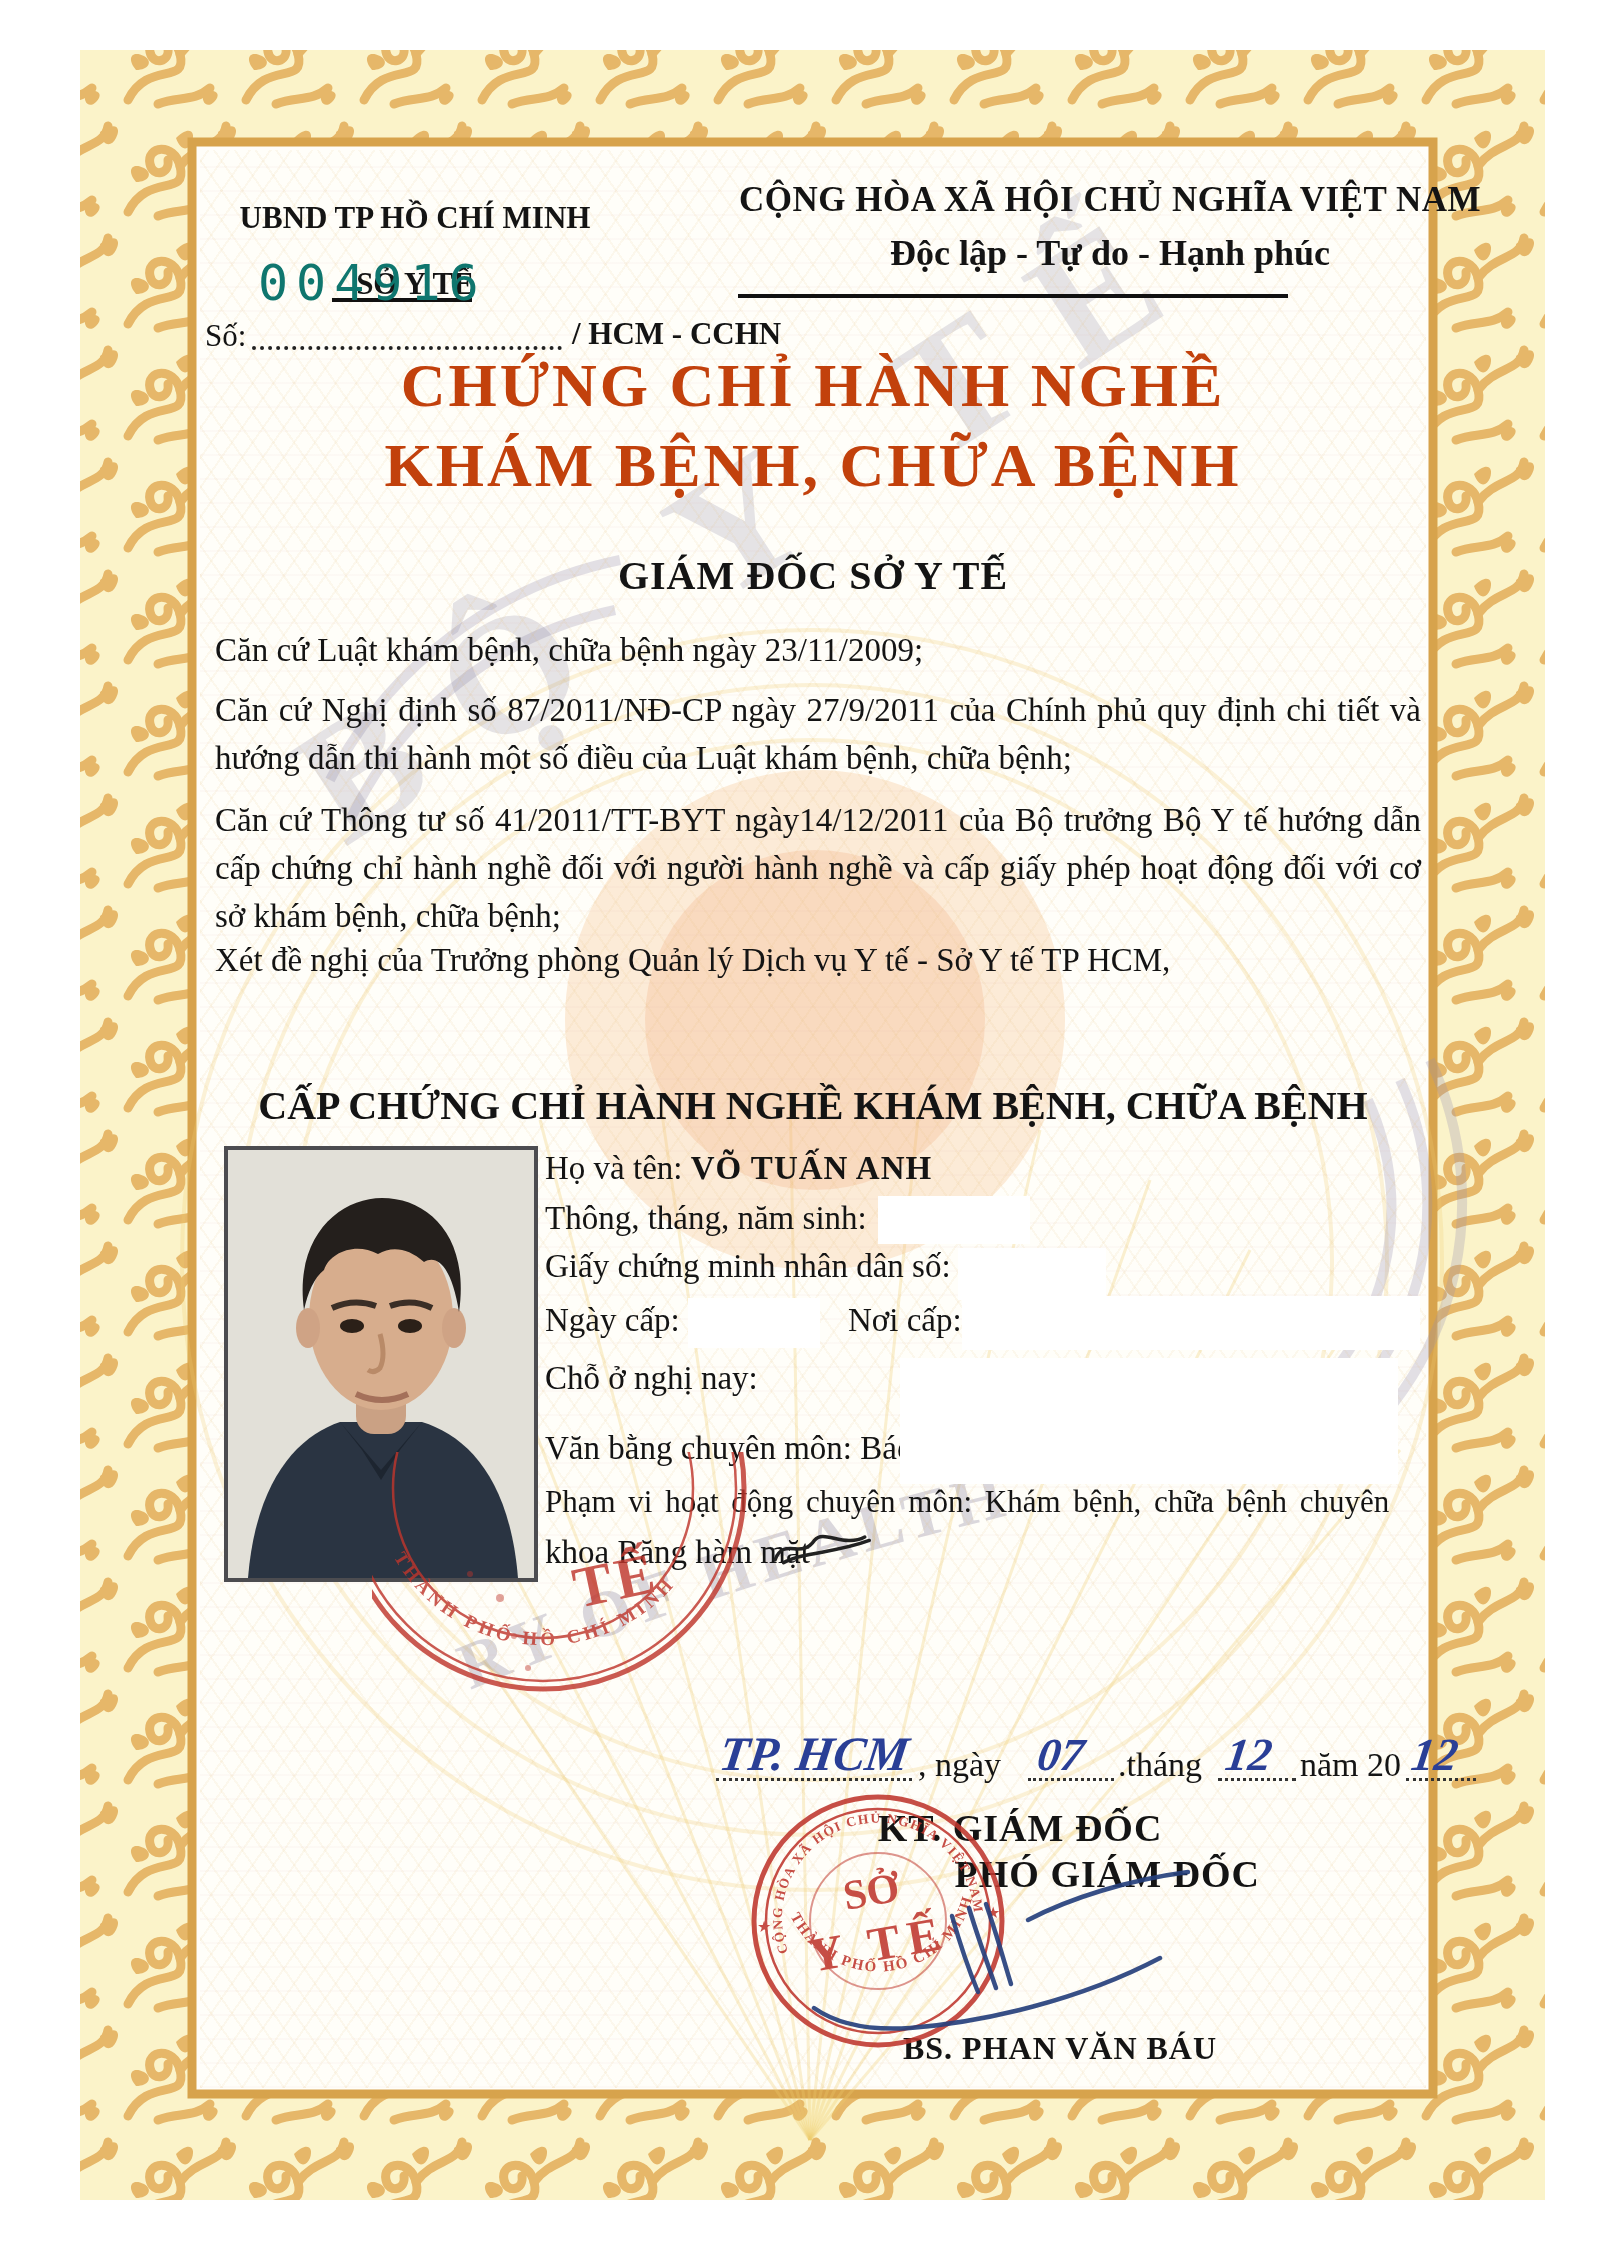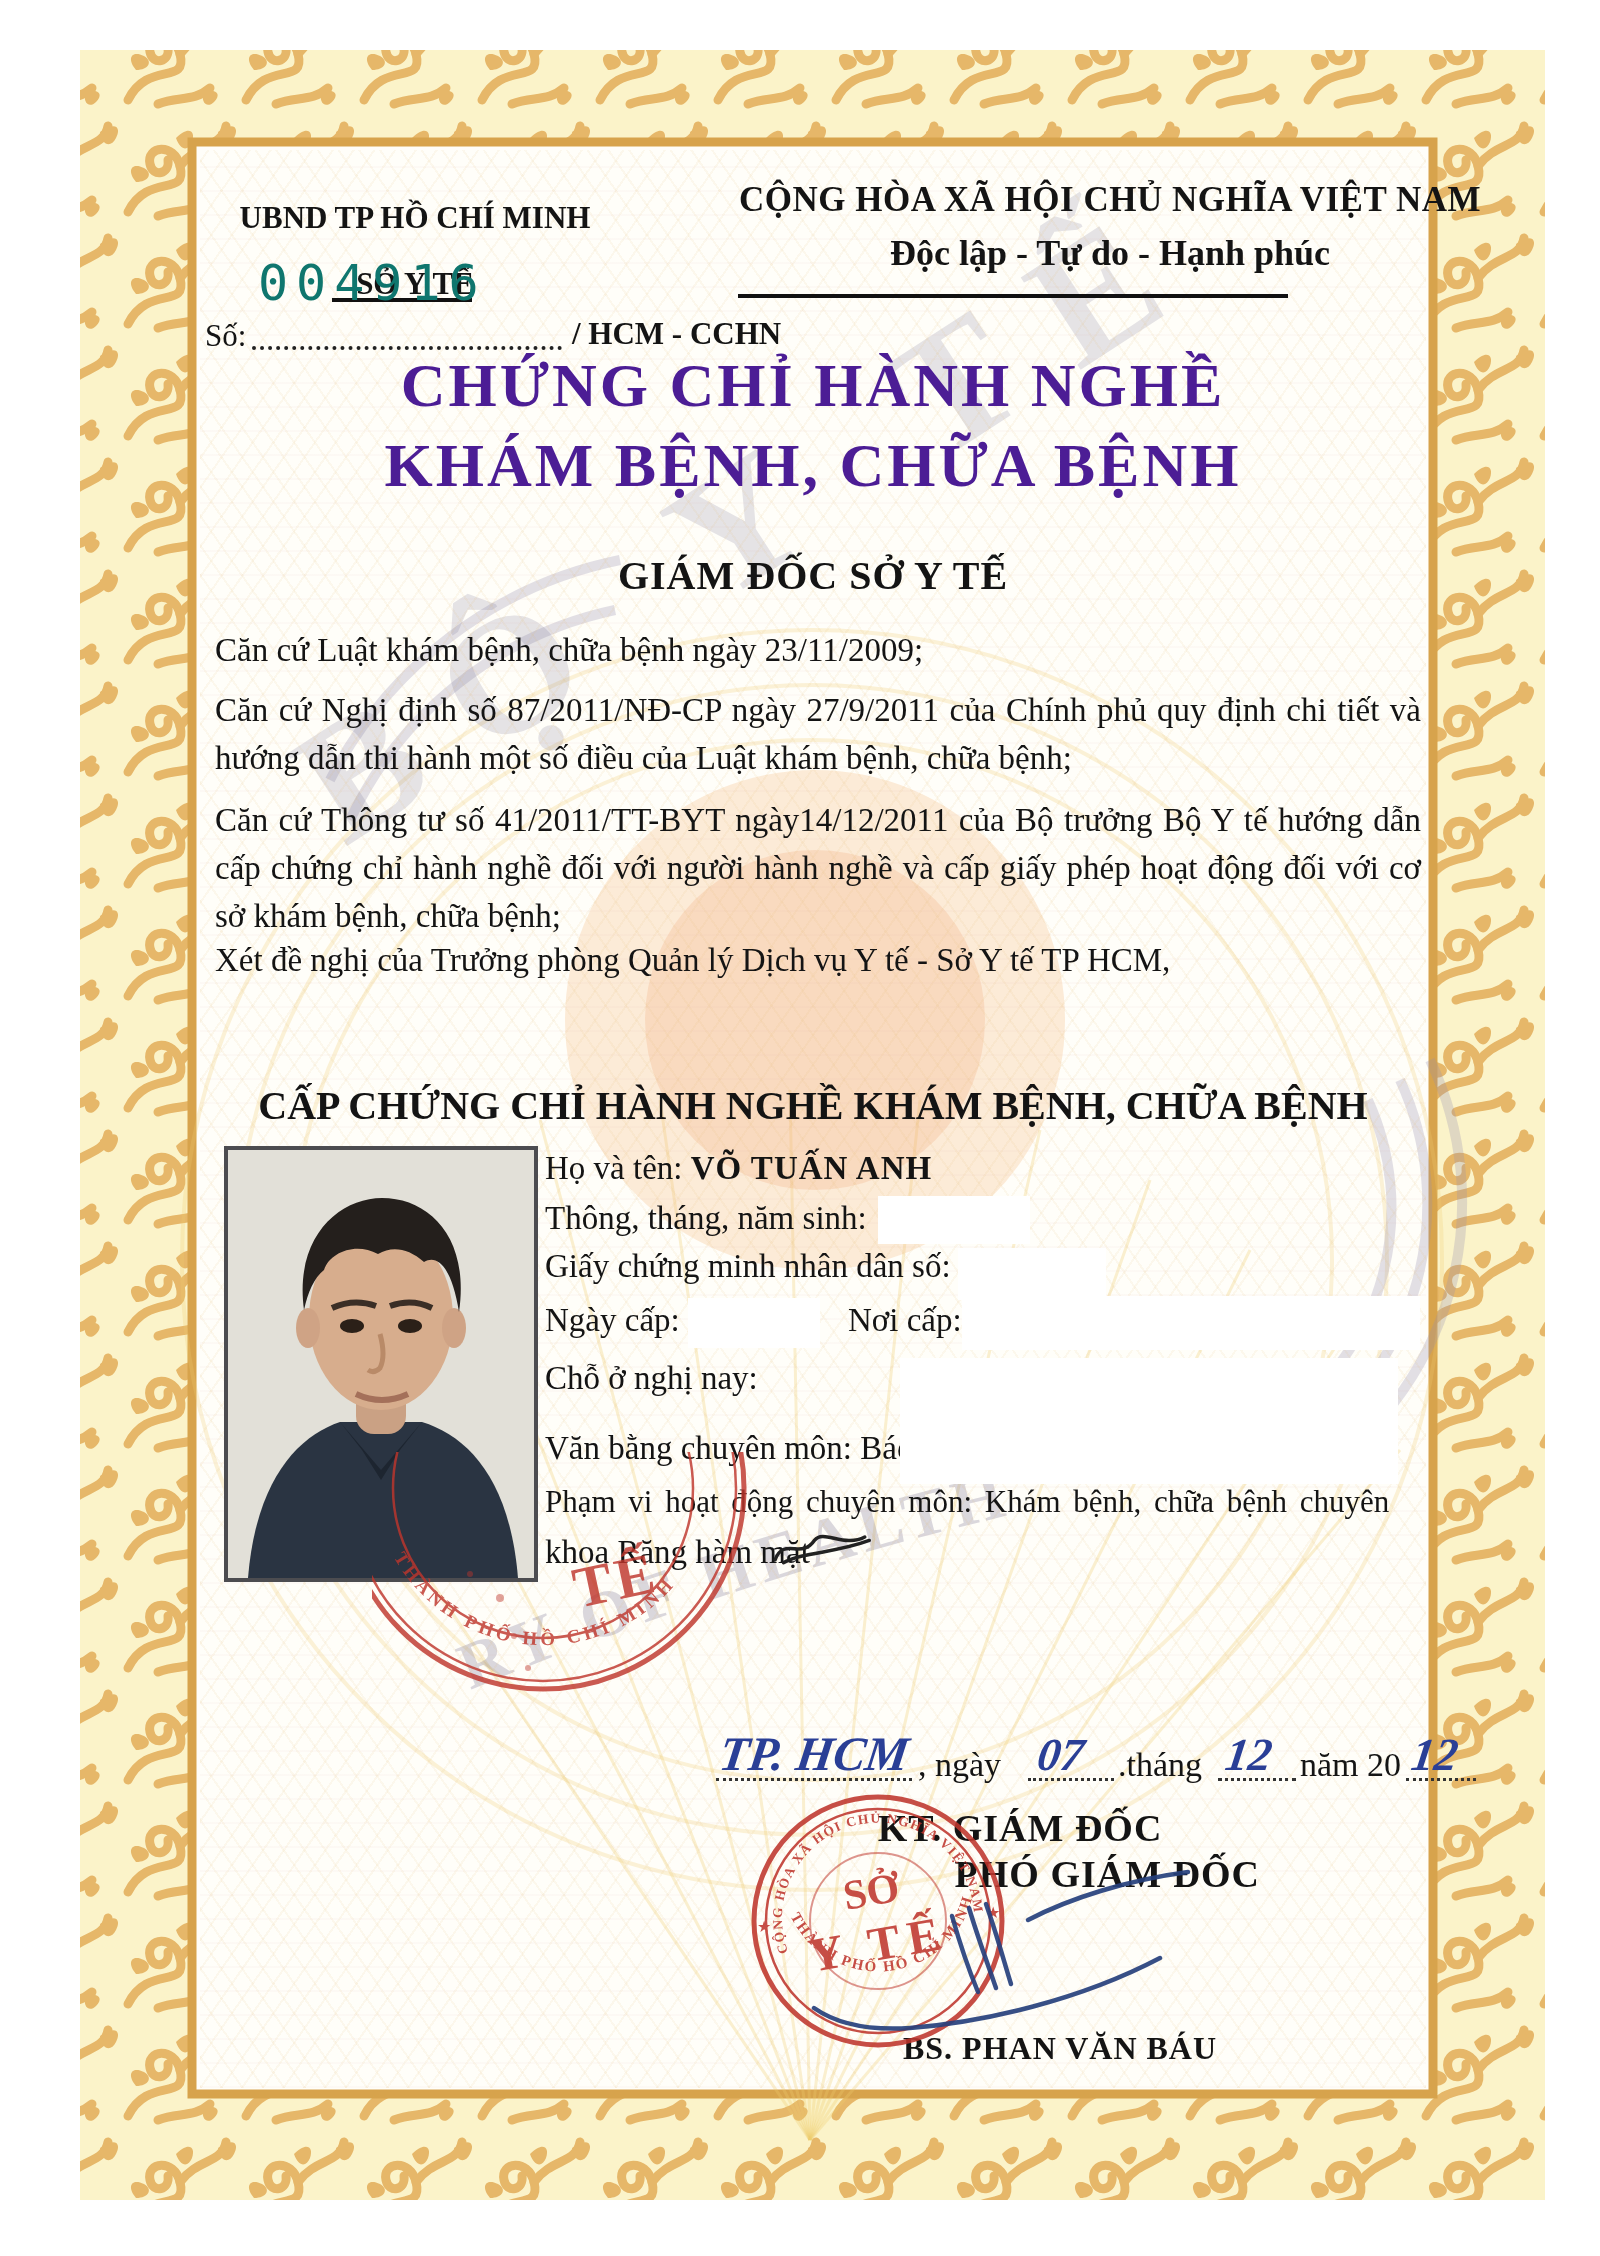--- a/index.html
+++ b/index.html
@@ -19,21 +19,21 @@
   .hdr-left .l2{font-size:31px;font-weight:bold;margin-top:30px;}
   .hdr-rule-l{left:132px;top:148px;width:140px;height:4px;background:#111;}
   .hdr-right{left:520px;top:30px;width:780px;}
   .hdr-right .l1{font-size:35px;font-weight:bold;letter-spacing:.5px;}
   .hdr-right .l2{font-size:36px;font-weight:bold;margin-top:12px;}
   .hdr-rule-r{left:538px;top:144px;width:550px;height:4px;background:#111;}
   .so-label{left:5px;top:168px;font-size:31px;}
   .so-number{left:58px;top:104px;font-size:50px;color:#0f766e;font-family:"DejaVu Sans Mono",monospace;letter-spacing:8px;}
   .so-dots{left:52px;top:196px;width:310px;border-bottom:4px dotted #222;}
   .so-suffix{left:372px;top:166px;font-size:31px;font-weight:bold;}
-  .title{left:0;width:1226px;color:#4c1d95;font-weight:bold;font-size:62px;letter-spacing:3px;text-align:center;}
+  .title{left:0;width:1226px;color:#c2410c;font-weight:bold;font-size:62px;letter-spacing:3px;text-align:center;}
   .title.t1{top:200px;}
   .title.t2{top:280px;}
   .authority{left:0;top:402px;width:1226px;font-size:40px;font-weight:bold;text-align:center;letter-spacing:1px;}
   .para{left:15px;width:1206px;font-size:33px;line-height:48px;}
   .p1{top:476px;}
   .p2{top:536px;text-align:justify;}
   .p3{top:646px;text-align:justify;}
   .p4{top:786px;}
   .grant{left:0;top:932px;width:1226px;font-size:40px;font-weight:bold;text-align:center;}
   .photo-frame{left:24px;top:996px;width:306px;height:428px;border:4px solid #4c4c50;background:#e9e7e2;overflow:hidden;}

